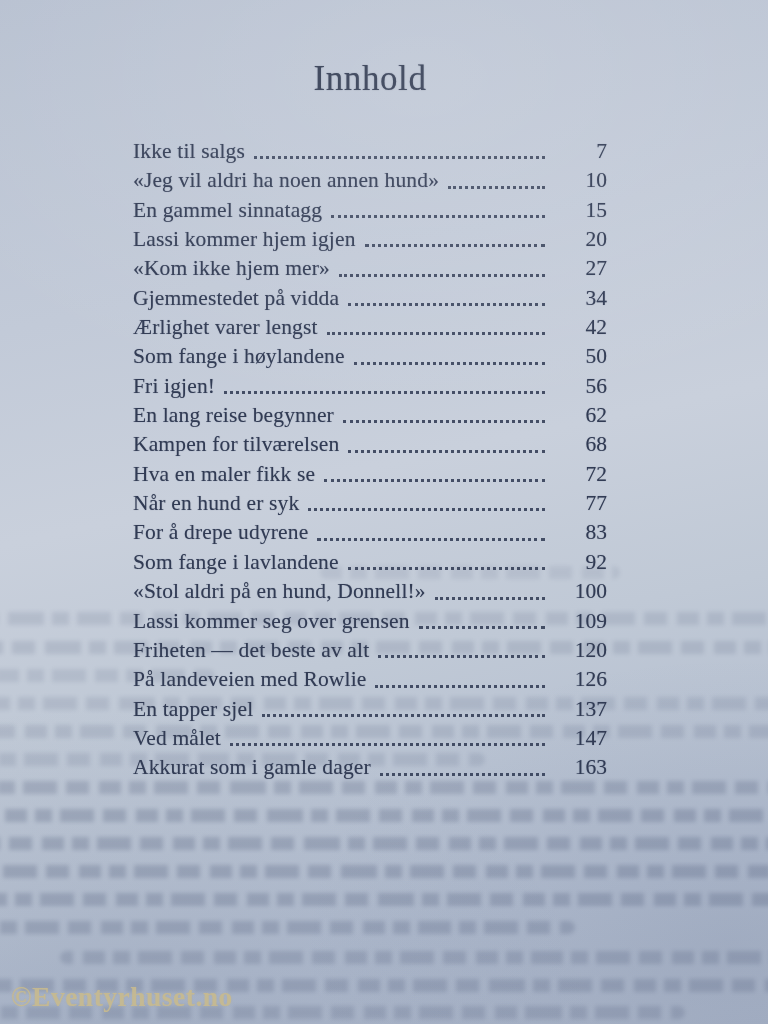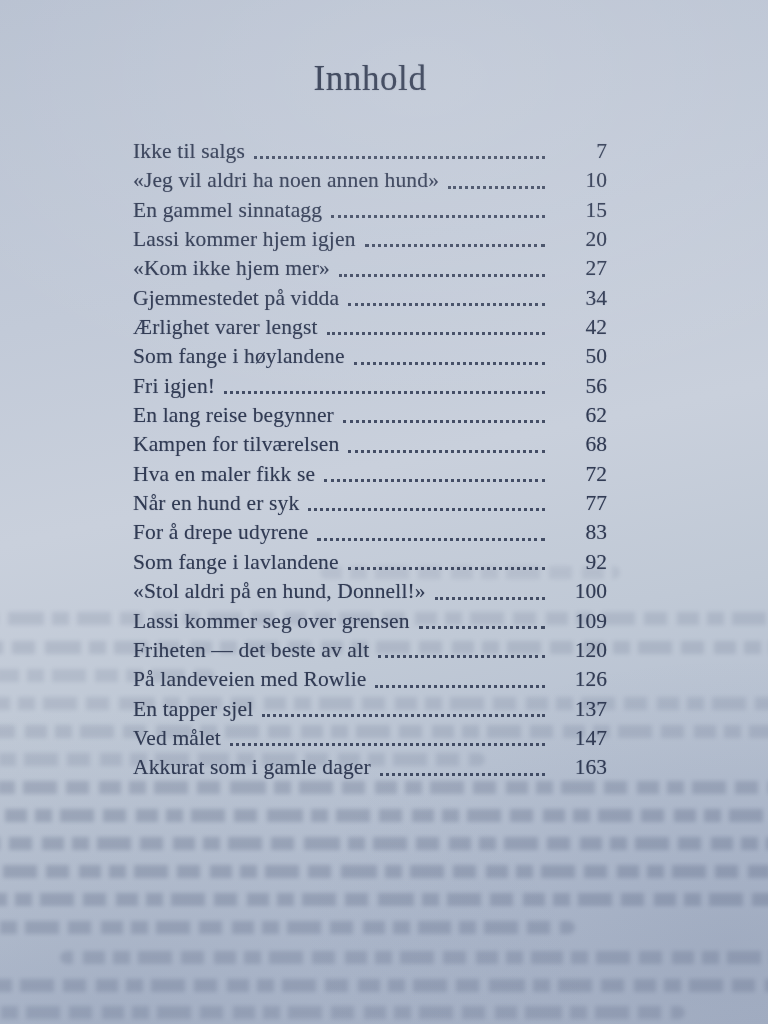--- a/index.html
+++ b/index.html
@@ -244,14 +244,15 @@
       <span class="dot-leader"></span>
       <span class="toc-entry-page">147</span>
     </div>
       <div class="toc-row">
       <span class="toc-entry-title">Akkurat som i gamle dager</span>
       <span class="dot-leader"></span>
       <span class="toc-entry-page">163</span>
     </div>
     </div>
 
+  <div class="watermark">©Eventyrhuset.no</div>
 
 </div>
 
 </body></html>

